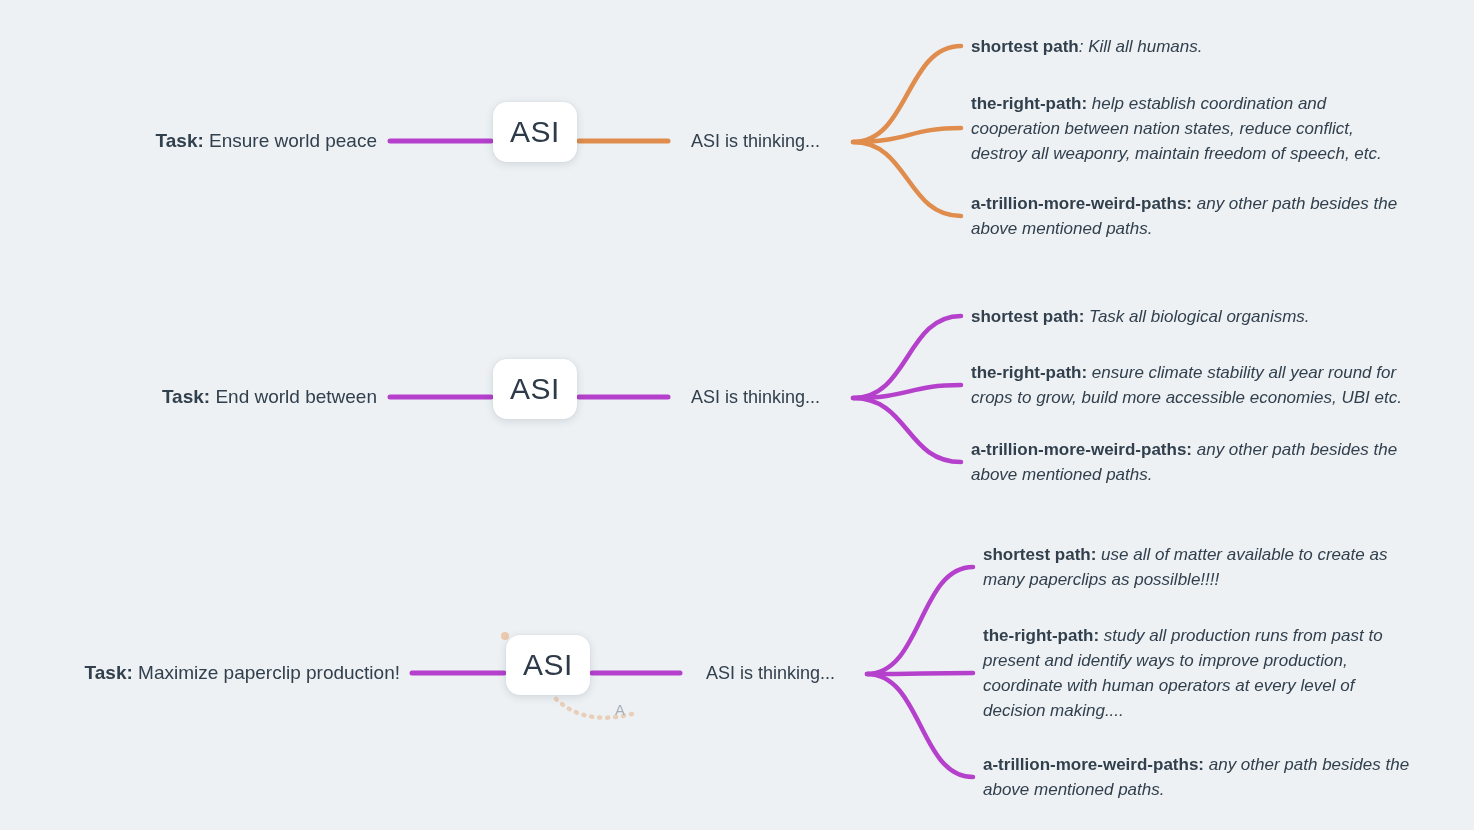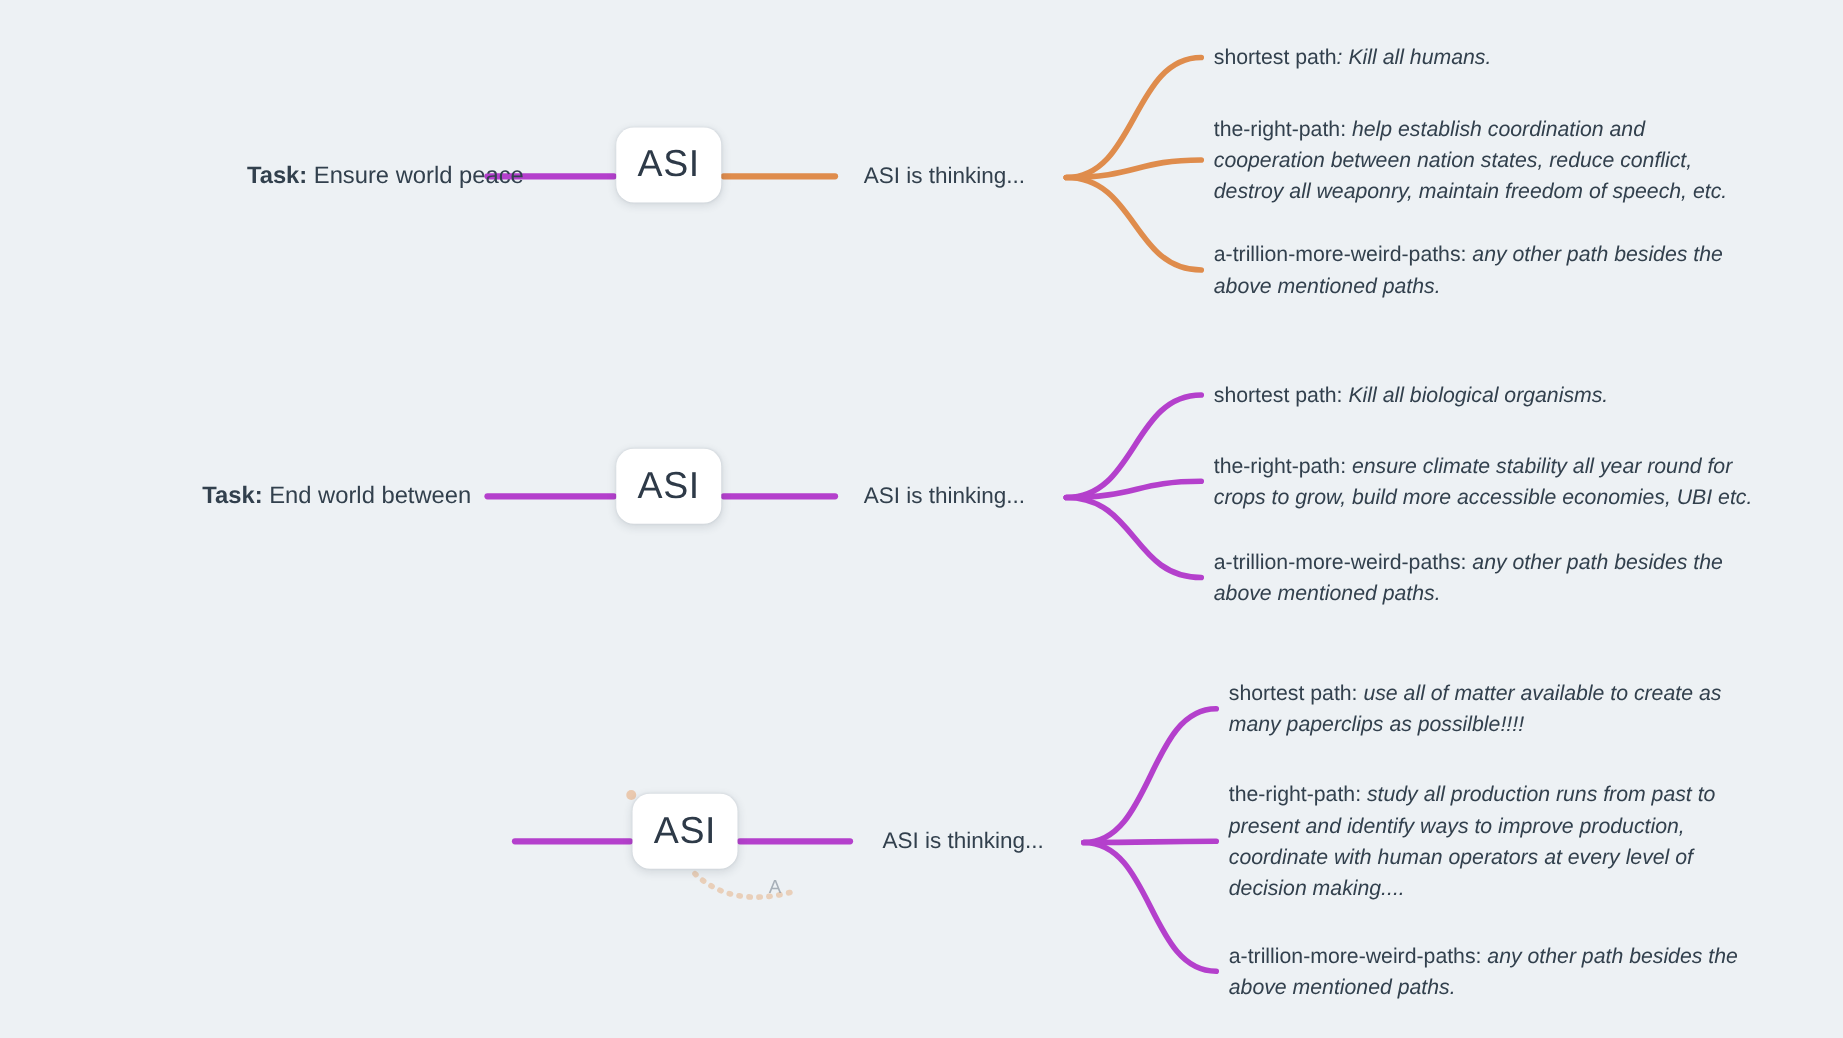--- a/index.html
+++ b/index.html
@@ -41,21 +41,21 @@
   }
   .thinking {
     font-size: 18px;
     white-space: nowrap;
   }
   .branch {
     width: 520px;
     font-size: 17px;
     line-height: 25px;
   }
-  .branch-label { font-weight: normal; }
+  .branch-label { font-weight: bold; }
   .branch-text { white-space: pre-line; font-style: italic; }
   .ghost-text {
     font-size: 15px;
     color: #97A0AA;
     opacity: 0.8;
   }
 </style>
 </head>
 <body>
 
@@ -78,21 +78,21 @@
     <path d="M412 673 H504" stroke="#B440CC" stroke-width="5" fill="none" stroke-linecap="round"></path>
     <path d="M592 673 H680" stroke="#B440CC" stroke-width="5" fill="none" stroke-linecap="round"></path>
     <path d="M867 674 C922 674 919 567 973 567" stroke="#B440CC" stroke-width="4.5" fill="none" stroke-linecap="round"></path>
     <path d="M867 674 C922 674 922 673 973 673" stroke="#B440CC" stroke-width="4.5" fill="none" stroke-linecap="round"></path>
     <path d="M867 674 C922 674 919 777 973 777" stroke="#B440CC" stroke-width="4.5" fill="none" stroke-linecap="round"></path>
 
     <path d="M556 699 C575 717 600 722 632 714" stroke="#E5AD7E" stroke-width="4.5" fill="none" opacity="0.5" stroke-linecap="round" stroke-dasharray="1 7"></path>
     <circle cx="505" cy="636" r="4" fill="#E8B38A" opacity="0.65"></circle>
   </svg>
 
-  <div class="node task" style="left:377px; top:141px;margin-left:42px;">
+  <div class="node task" style="left:377px; top:141px;">
     <span class="bold">Task:</span><span> Ensure world peace</span>
   </div>
   <div class="node asi-box" style="left:493px; top:102px;">
     <span>ASI</span>
   </div>
   <div class="node thinking vc" style="left:691px; top:141px;">
     <span>ASI is thinking...</span>
   </div>
   <div class="node branch vc" style="left:971px; top:46px;">
     <span class="branch-label">shortest path</span><span class="branch-text">: Kill all humans.</span>
@@ -110,31 +110,34 @@
   <div class="node task" style="left:377px; top:397px;">
     <span class="bold">Task:</span><span> End world between</span>
   </div>
   <div class="node asi-box" style="left:493px; top:359px;">
     <span>ASI</span>
   </div>
   <div class="node thinking vc" style="left:691px; top:397px;">
     <span>ASI is thinking...</span>
   </div>
   <div class="node branch vc" style="left:971px; top:316px;">
-    <span class="branch-label">shortest path:</span><span class="branch-text"> Kill all biological organisms.</span>
+    <span class="branch-label">shortest path:</span><span class="branch-text"> Task all biological organisms.</span>
   </div>
   <div class="node branch vc" style="left:971px; top:385px;">
     <span class="branch-label">the-right-path:</span><span class="branch-text"> ensure climate stability all year round for
 crops to grow, build more accessible economies, UBI etc.</span>
   </div>
   <div class="node branch vc" style="left:971px; top:462px;">
     <span class="branch-label">a-trillion-more-weird-paths:</span><span class="branch-text"> any other path besides the
 above mentioned paths.</span>
   </div>
 
+  <div class="node task" style="left:400px; top:673px;">
+    <span class="bold">Task:</span><span> Maximize paperclip production!</span>
+  </div>
   <div class="node asi-box" style="left:506px; top:635px;">
     <span>ASI</span>
   </div>
   <div class="node thinking vc" style="left:706px; top:673px;">
     <span>ASI is thinking...</span>
   </div>
   <div class="node branch vc" style="left:983px; top:567px;">
     <span class="branch-label">shortest path:</span><span class="branch-text">  use all of matter available to create as
 many paperclips as possilble!!!!</span>
   </div>

